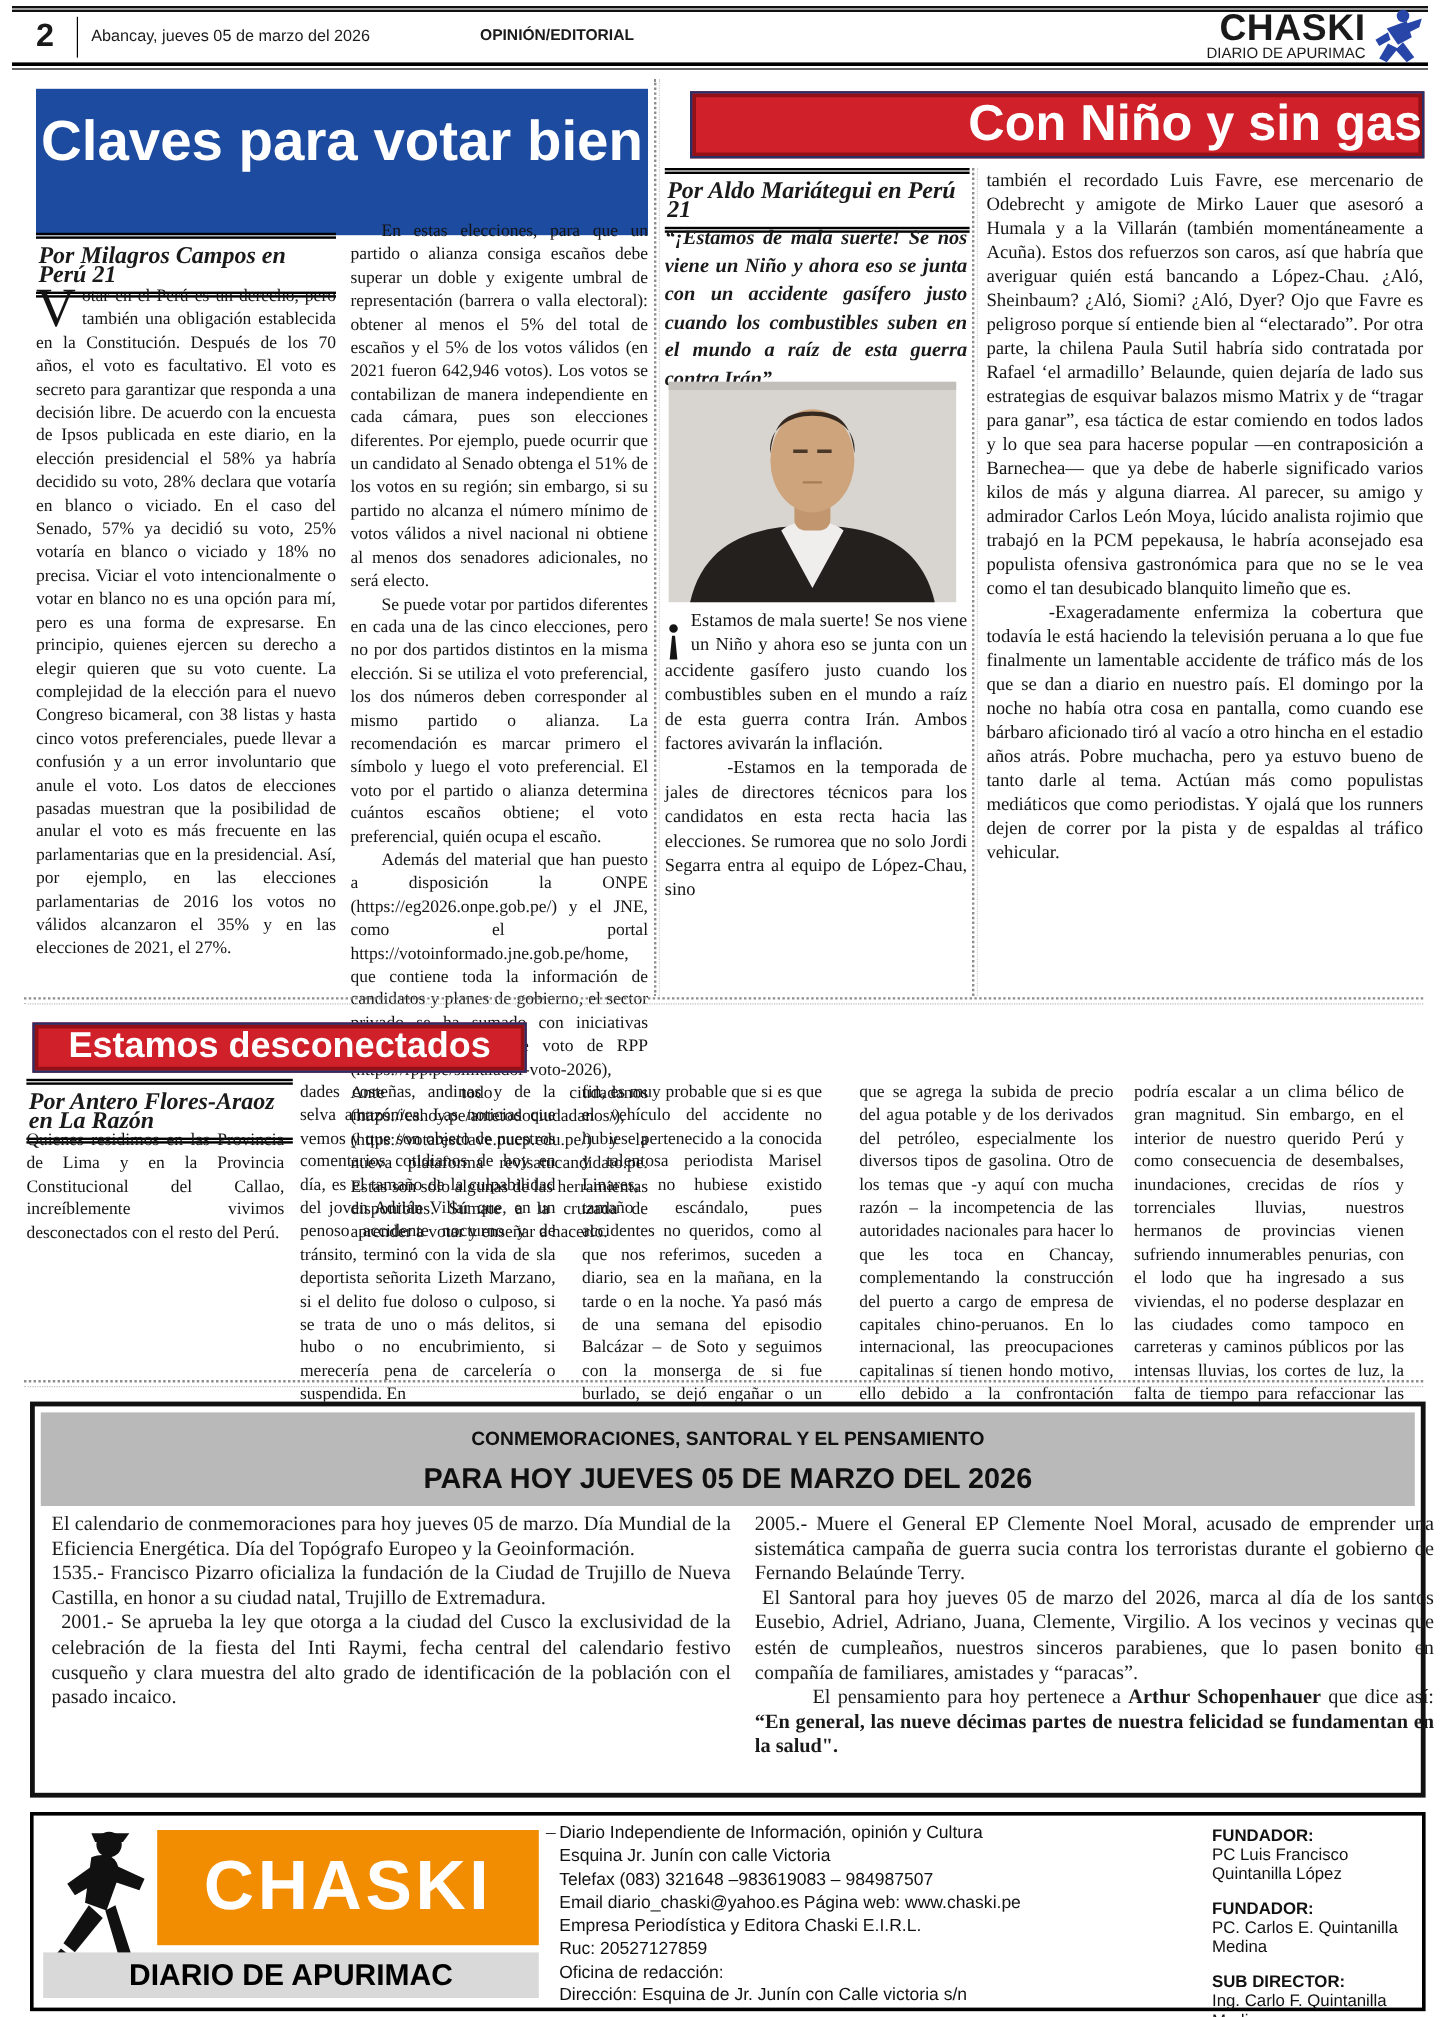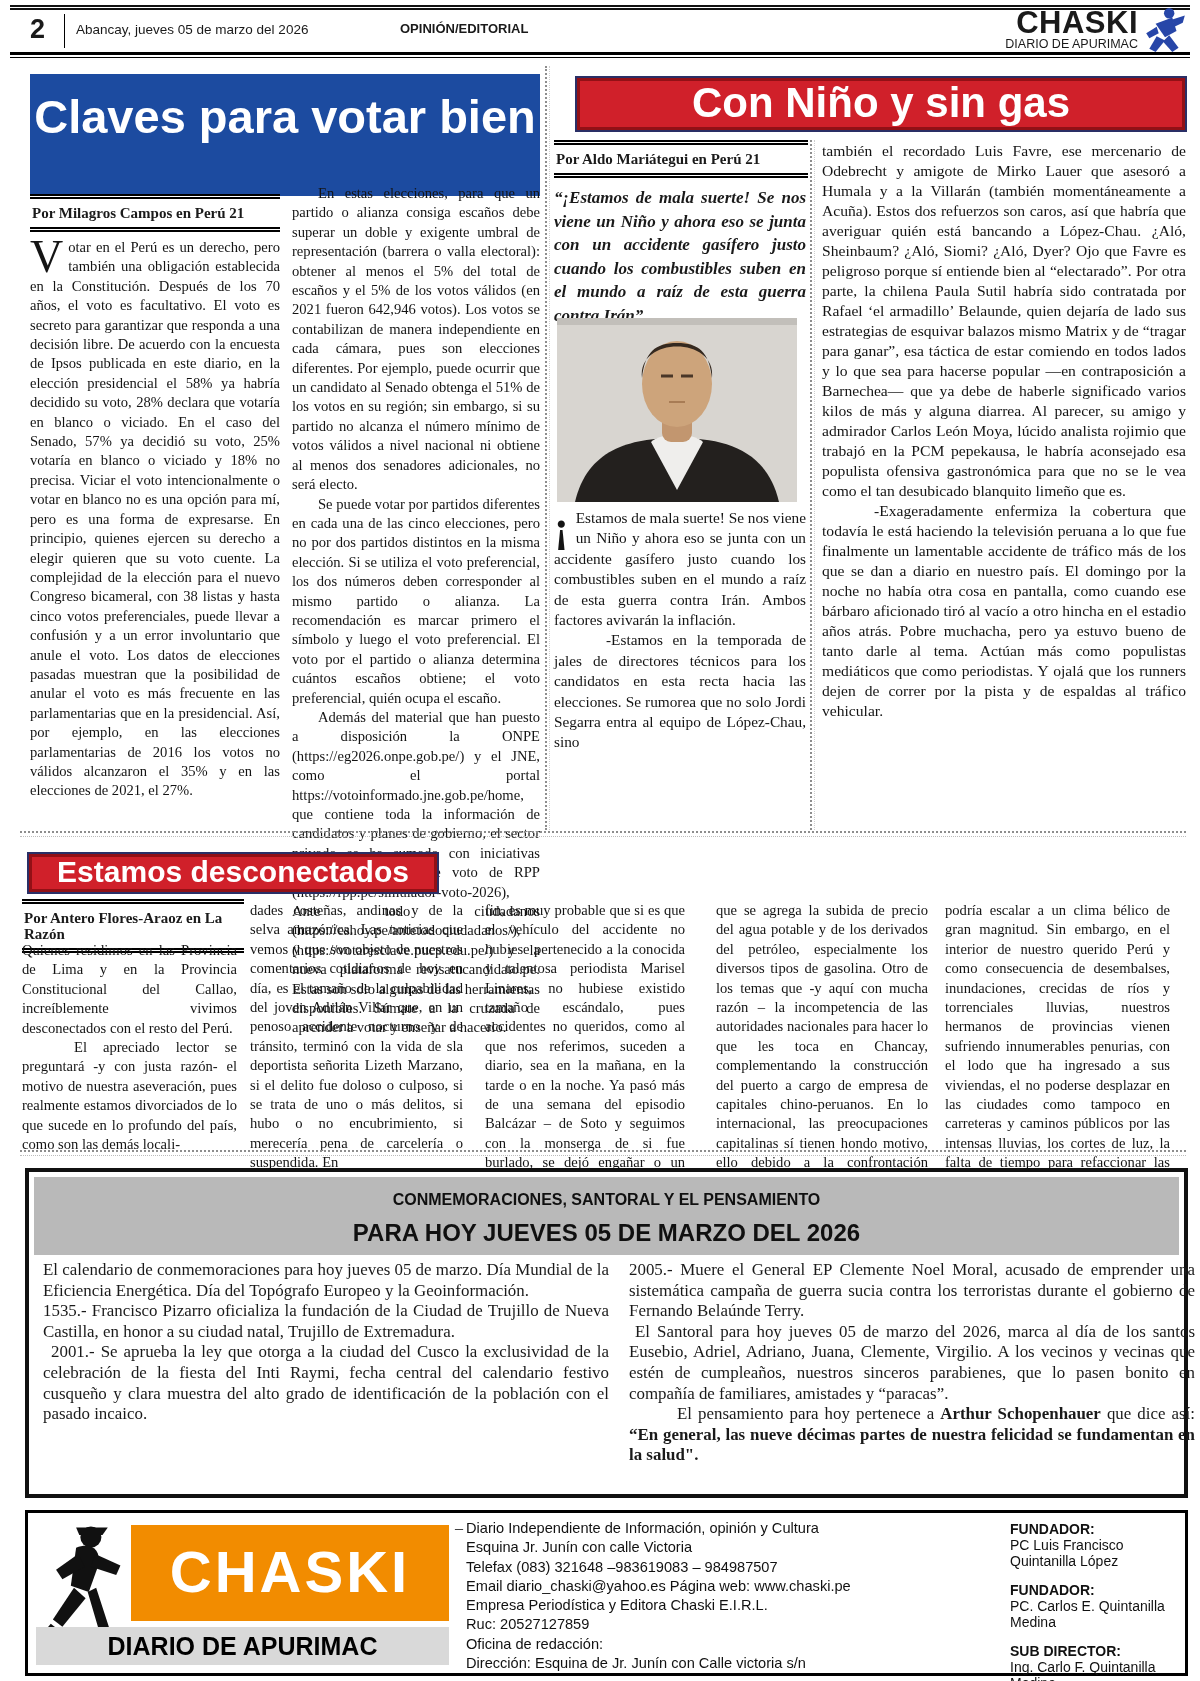--- a/index.html
+++ b/index.html
@@ -8,21 +8,21 @@
   .abs{position:absolute;}
   .sans{font-family:"Liberation Sans",sans-serif;}
   .body-text{font-size:14.6px;line-height:19.4px;text-align:justify;color:#141414;
              overflow-wrap:break-word;word-break:break-word;}
   .body-text p{margin:0;}
   .ind{text-indent:26px;}
   .ind-lg{text-indent:52px;}
   .dropcap{float:left;font-size:46px;line-height:36px;padding:1px 5px 0 0;font-family:"Liberation Serif",serif;}
   .bigbang{float:left;font-size:44px;line-height:38px;font-weight:bold;padding:0 7px 0 0;}
   .byline{border-top:5px double #000;border-bottom:5px double #000;padding:6px 2px;
-          font-weight:bold;font-size:15px;line-height:16px;}
+          font-style:italic;font-weight:bold;font-size:20px;line-height:16px;}
   .titlebox{color:#fff;text-align:center;font-weight:bold;font-family:"Liberation Sans",sans-serif;}
   .box-blue{background:#1c4ba0;}
   .box-red{background:#d0202a;border:2px solid #2a2f66;box-shadow:inset 0 0 0 3px #921016;}
   .hdot{height:3px;border-top:2px dotted #8d8d8d;border-bottom:1px dotted #bdbdbd;}
   .vdot{width:2px;border-left:2px dotted #8d8d8d;border-right:1px dotted #cfcfcf;}
   .quote{font-size:17px;line-height:23.5px;font-weight:bold;font-style:italic;text-align:justify;}
   .a2text{font-size:15.3px;line-height:20.4px;}
   .a2right{font-size:15.6px;line-height:20px;}
   .rule-top{border-top:5px double #111;}
   .headrule{border-top:3px solid #000;border-bottom:1px solid #000;height:2px;}
@@ -86,21 +86,21 @@
 
   <div class="abs body-text" style="left:292px;width:248px;top:184px;height:620px;">
     <p class="ind">En estas elecciones, para que un partido o alianza consiga escaños debe superar un doble y exigente umbral de representación (barrera o valla electoral): obtener al menos el 5% del total de escaños y el 5% de los votos válidos (en 2021 fueron 642,946 votos). Los votos se contabilizan de manera independiente en cada cámara, pues son elecciones diferentes. Por ejemplo, puede ocurrir que un candidato al Senado obtenga el 51% de los votos en su región; sin embargo, si su partido no alcanza el número mínimo de votos válidos a nivel nacional ni obtiene al menos dos senadores adicionales, no será electo.</p>
     <p class="ind">Se puede votar por partidos diferentes en cada una de las cinco elecciones, pero no por dos partidos distintos en la misma elección. Si se utiliza el voto preferencial, los dos números deben corresponder al mismo partido o alianza. La recomendación es marcar primero el símbolo y luego el voto preferencial. El voto por el partido o alianza determina cuántos escaños obtiene; el voto preferencial, quién ocupa el escaño.</p>
     <p class="ind">Además del material que han puesto a disposición la ONPE (https://eg2026.onpe.gob.pe/) y el JNE, como el portal https://votoinformado.jne.gob.pe/home, que contiene toda la información de candidatos y planes de gobierno, el sector privado se ha sumado con iniciativas como el simulador de voto de RPP (https://rpp.pe/simulador-voto-2026), Ante todo ciudadanos (https://eshoy.pe/antetodociudadanos/), (https://votaresclave.pucp.edu.pe/) y la nueva plataforma revisatucandidato.pe. Estas son solo algunas de las herramientas disponibles. Súmate a la cruzada de aprender a votar y enseñar a hacerlo.</p>
   </div>
 
   <div class="abs vdot" style="left:545px;top:66px;height:764px;"></div>
   <div class="abs vdot" style="left:810px;top:140px;height:690px;"></div>
 
-  <div class="abs titlebox box-red" style="left:575px;width:608px;top:76px;height:52px;font-size:42px;line-height:50px;">Con Niño y sin gas</div>
+  <div class="abs titlebox box-red" style="left:575px;width:608px;top:76px;height:52px;font-size:42px;line-height:50px;text-align:right;">Con Niño y sin gas</div>
 
   <div class="abs byline" style="left:554px;width:250px;top:140px;">Por Aldo Mariátegui en Perú 21</div>
 
   <div class="abs quote" style="left:554px;width:252px;top:186px;height:200px;">“¡Estamos de mala suerte! Se nos viene un Niño y ahora eso se junta con un accidente gasífero justo cuando los combustibles suben en el mundo a raíz de esta guerra contra Irán”.</div>
 
   <div class="abs" style="left:557px;top:318px;width:240px;height:184px;">
     <svg width="240" height="184" viewBox="0 0 240 184" preserveAspectRatio="none">
       <rect width="240" height="184" fill="#d8d5d0"></rect>
       <rect width="240" height="7" fill="#c2bfba"></rect>
       <path d="M18 184 C30 132 72 120 120 120 C168 120 210 132 222 184 Z" fill="#23201e"></path>
@@ -124,21 +124,20 @@
   </div>
 
   <div class="abs hdot" style="left:20px;width:1166px;top:831px;"></div>
 
   <div class="abs titlebox box-red" style="left:27px;width:408px;top:852px;height:38px;font-size:30px;line-height:36px;">Estamos desconectados</div>
 
   <div class="abs byline" style="left:22px;width:218px;top:899px;">Por Antero Flores-Araoz en La Razón</div>
 
   <div class="abs body-text" style="left:22px;width:215px;top:941px;height:215px;">
     <p>Quienes residimos en las Provincia de Lima y en la Provincia Constitucional del Callao, increíblemente vivimos desconectados con el resto del Perú.</p>
-    <p class="ind-lg">El apreciado lector se preguntará -y con justa razón- el motivo de nuestra aseveración, pues realmente estamos divorciados de lo que sucede en lo profundo del país, como son las demás locali-</p>
   </div>
 
   <div class="abs body-text" style="left:250px;width:213px;top:901px;height:245px;">
     <p>dades costeñas, andinas y de la selva amazónica.  Las noticias que vemos y que son objeto de nuestros comentarios cotidianos de hoy en día, es el tamaño de la culpabilidad del joven Adrián Villar que, en un penoso accidente nocturno y de tránsito, terminó con la vida de sla deportista señorita Lizeth Marzano, si el delito fue doloso o culposo, si se trata de uno o más delitos, si hubo o no encubrimiento, si merecería pena de carcelería o suspendida.  En</p>
   </div>
 
   <div class="abs body-text" style="left:485px;width:200px;top:901px;height:245px;">
     <p>fin, es muy probable que si es que el vehículo del accidente no hubiese pertenecido a la conocida y talentosa periodista Marisel Linares, no hubiese existido tamaño escándalo, pues accidentes no queridos, como al que nos referimos, suceden a diario, sea en la mañana, en la tarde o en la noche.  Ya pasó más de una semana del episodio Balcázar – de Soto y seguimos con la monserga de si fue burlado, se dejó engañar o un poco de ambas situaciones.</p>
     <p class="ind-lg">También el tema del gas y los motivos de la escasez y cuando se superará dicha problemática, a lo</p>
   </div>

